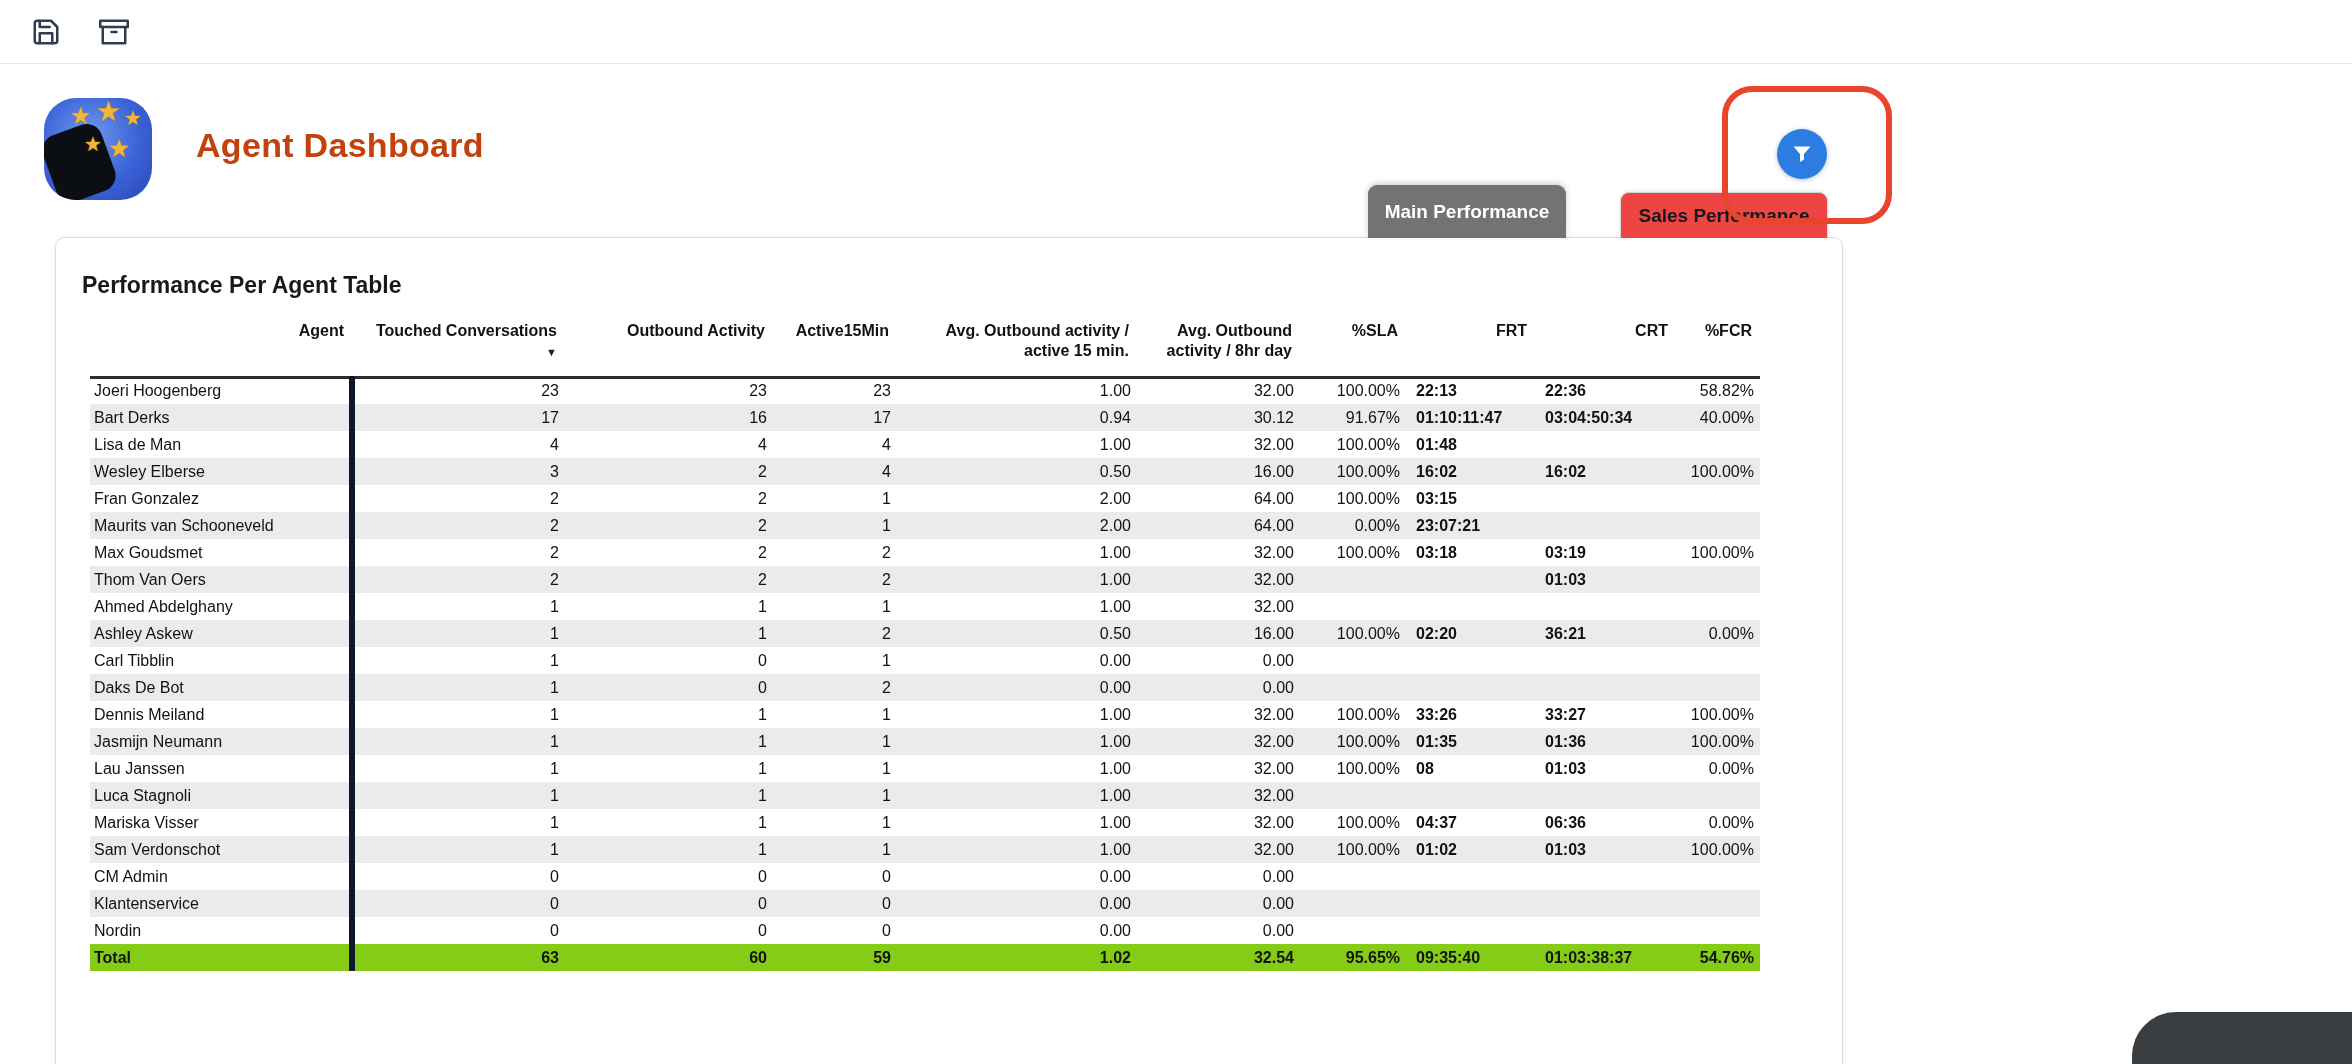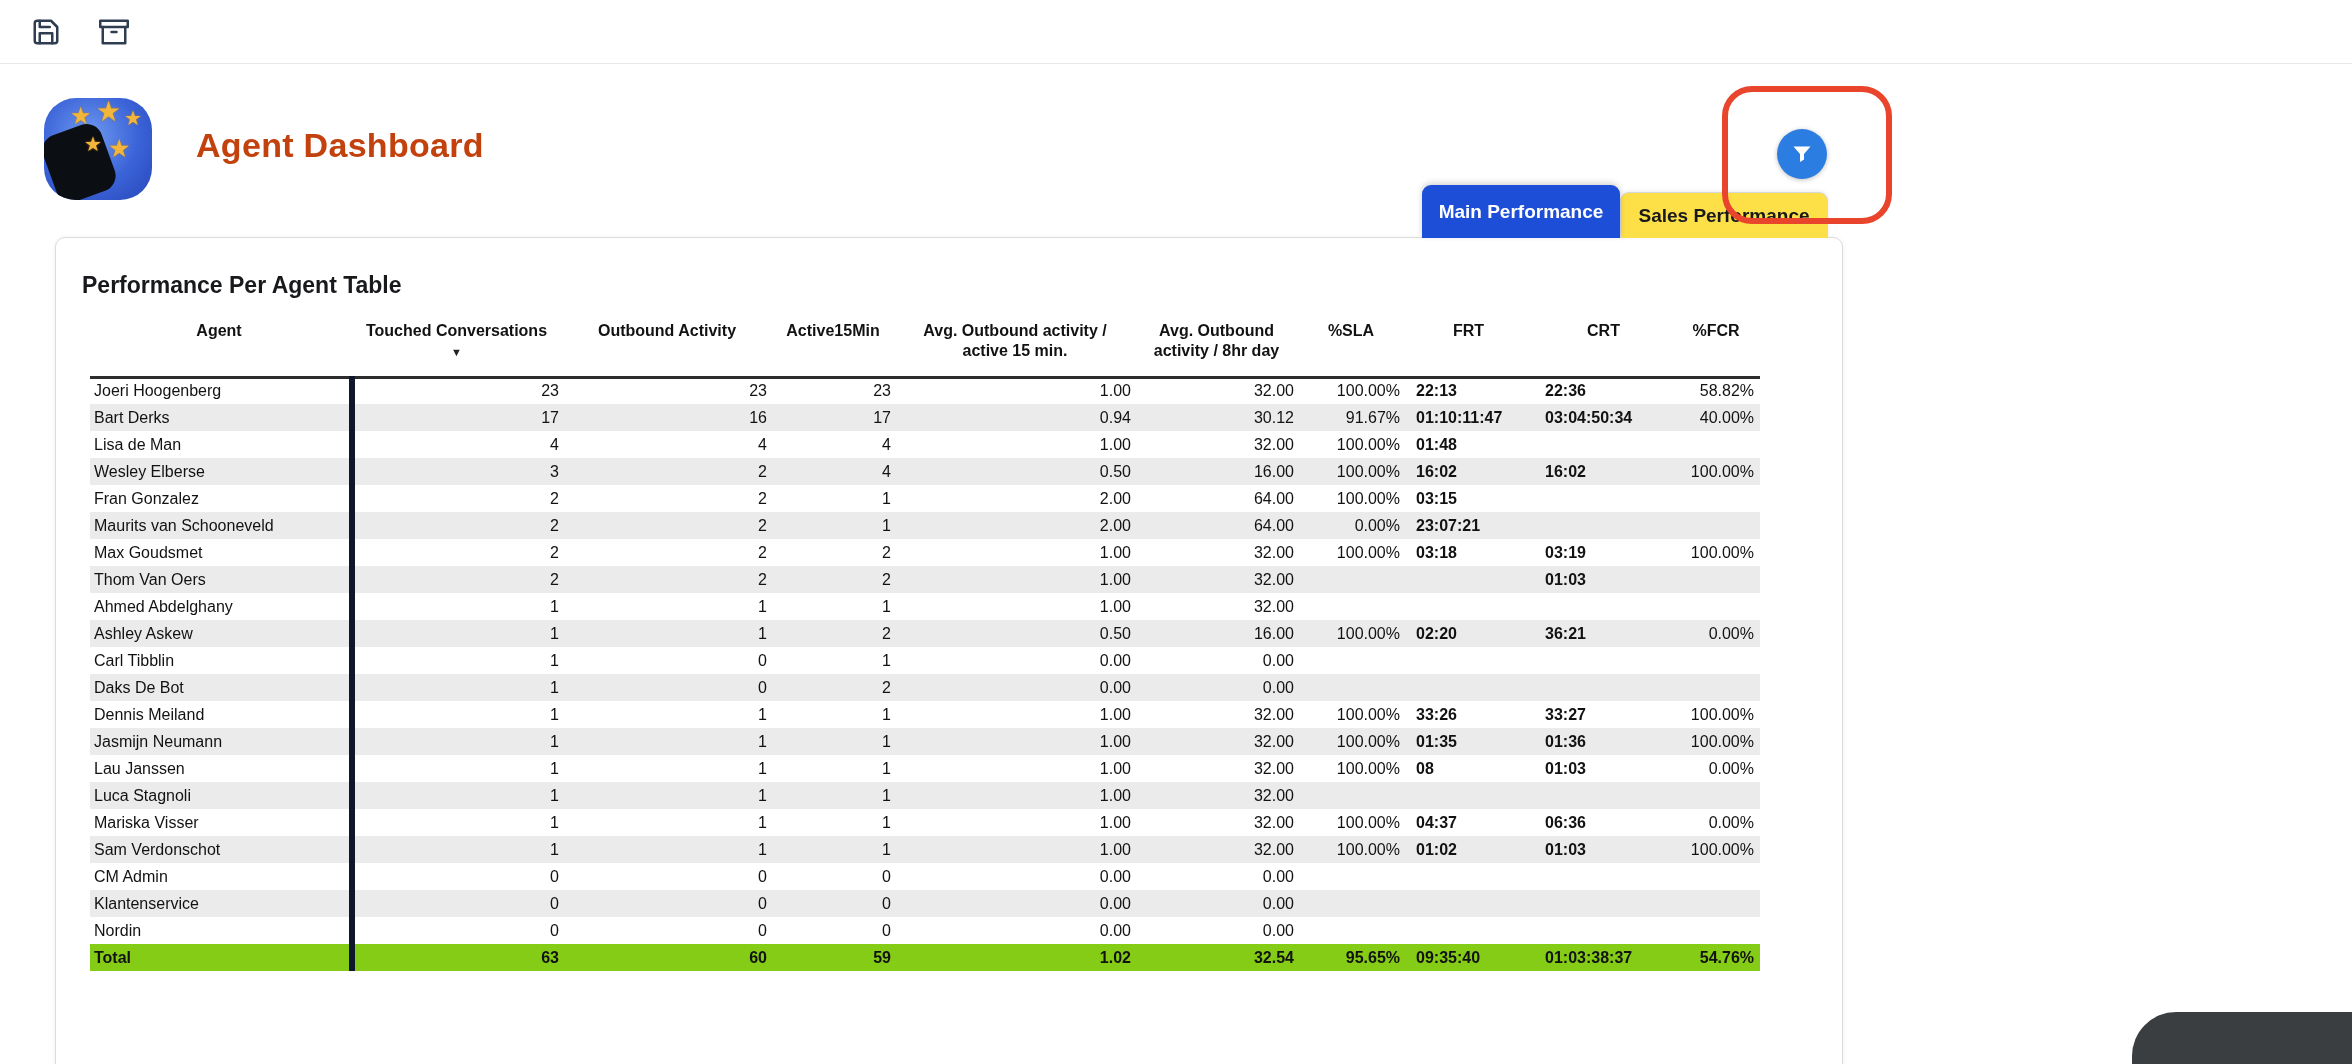--- a/index.html
+++ b/index.html
@@ -37,27 +37,27 @@
 
   .page-title {
     position:absolute; left:196px; top:126px; font-size:34px; font-weight:600;
     color:#c2410c; letter-spacing:.3px;
   }
 
   
   .tab { position:absolute; display:flex; align-items:center; justify-content:center;
          border-radius:9px 9px 0 0; cursor:pointer; white-space:nowrap; }
   .tab-main {
-    left:1422px; top:185px; width:198px; height:53px; z-index:3;
-    background:#1d4ed8; color:#fff; font-size:19px; font-weight:700;
+    left:1368px; top:185px; width:198px; height:53px; z-index:3;
+    background:#737373; color:#fff; font-size:19px; font-weight:700;
     box-shadow:0 -2px 6px rgba(0,0,0,.18);
   }
   .tab-sales {
     left:1620px; top:192px; width:208px; height:46px; z-index:2;
-    background:#fde047; color:#17191c; font-size:19px; font-weight:600;
+    background:#ef4444; color:#17191c; font-size:19px; font-weight:600;
     border:1px solid #d7d7d7; border-bottom:none;
     box-shadow:0 -1px 4px rgba(0,0,0,.08);
   }
 
   
   .annotation-box {
     position:absolute; left:1722px; top:86px; width:170px; height:138px;
     border:6px solid #e8452c; border-radius:30px; z-index:5; pointer-events:none;
   }
   .filter-btn {
@@ -72,21 +72,21 @@
     position:absolute; left:55px; top:237px; width:1788px; height:840px;
     background:#fff; border:1px solid #dcdcdc; border-radius:10px;
     box-shadow:0 1px 5px rgba(0,0,0,.07); z-index:1;
   }
   .card-title { margin:34px 0 0 26px; font-size:23px; font-weight:700; color:#17191c; }
 
   
   .table-wrap { margin:16px 0 0 34px; }
   table { border-collapse:collapse; table-layout:fixed; width:1670px; font-size:16px; color:#121212; }
   thead th {
-    text-align:center; vertical-align:top; font-weight:600; font-size:16px; line-height:1.25;
+    text-align:right; vertical-align:top; font-weight:600; font-size:16px; line-height:1.25;
     padding:6px 8px 2px 4px; height:62px; cursor:pointer;
   }
   thead tr { border-bottom:3px solid #2d2d2d; }
   thead .sort { display:block; font-size:11px; margin-top:5px; color:#222; }
   tbody td {
     padding:3px 6px; height:27px; white-space:nowrap; overflow:hidden;
   }
   tbody tr:nth-child(even) { background:#ebebeb; }
   tbody tr.total { background:#84cc16; }
   tbody tr.total td { font-weight:700; }

